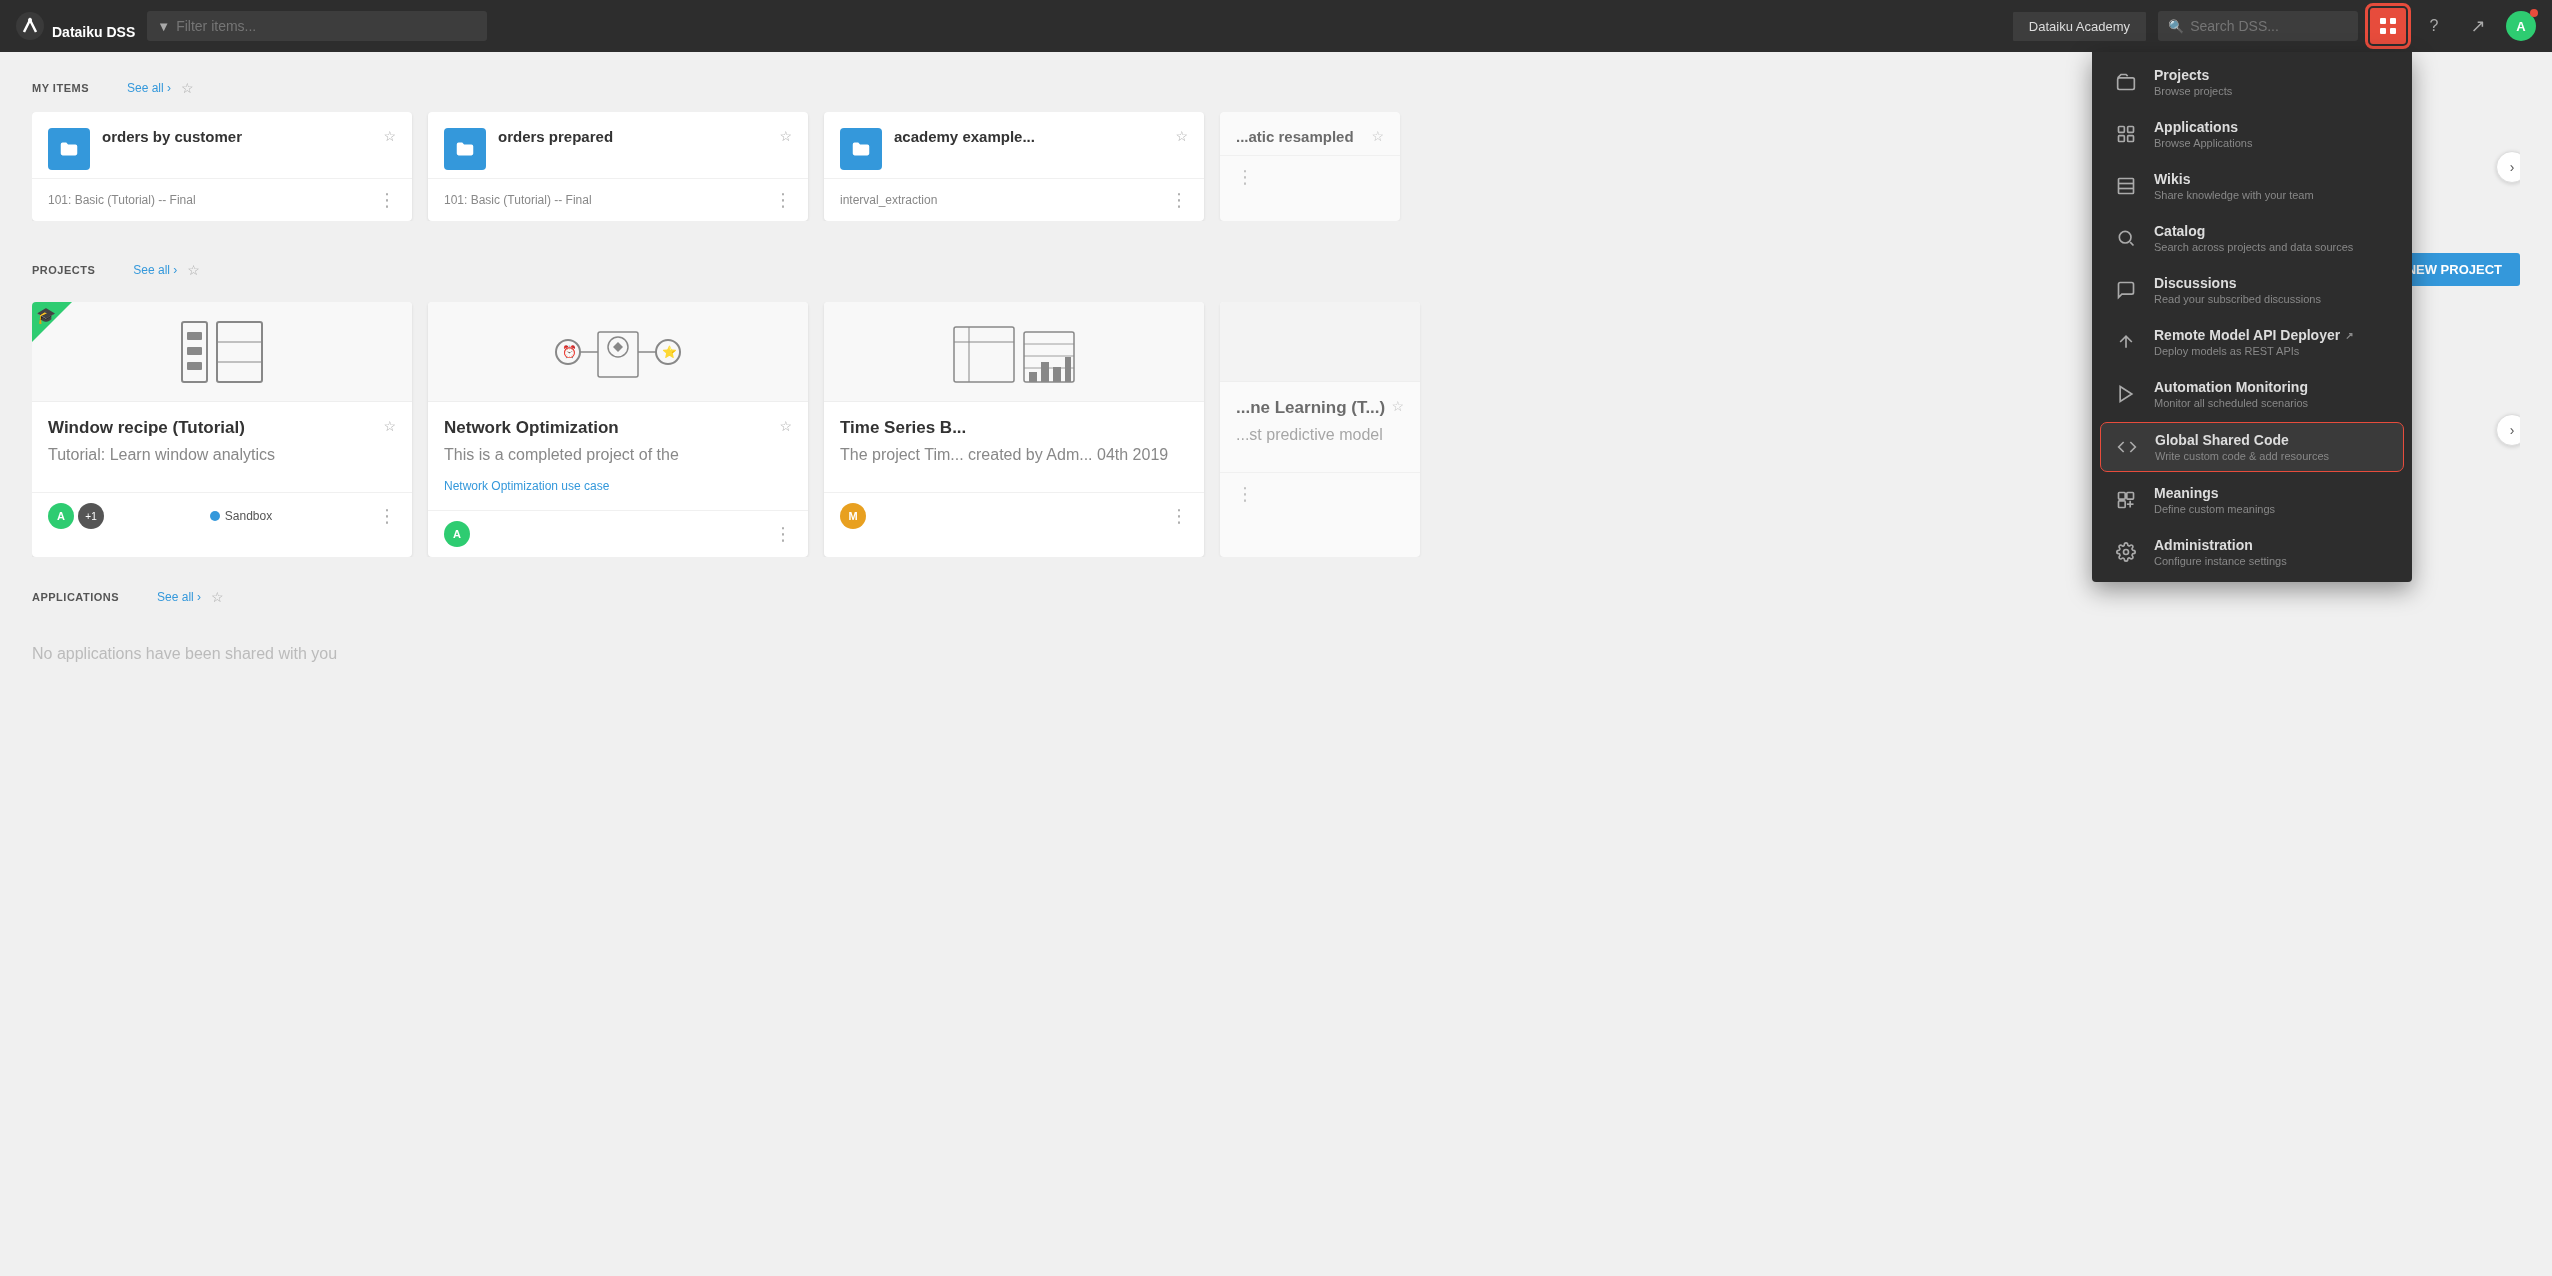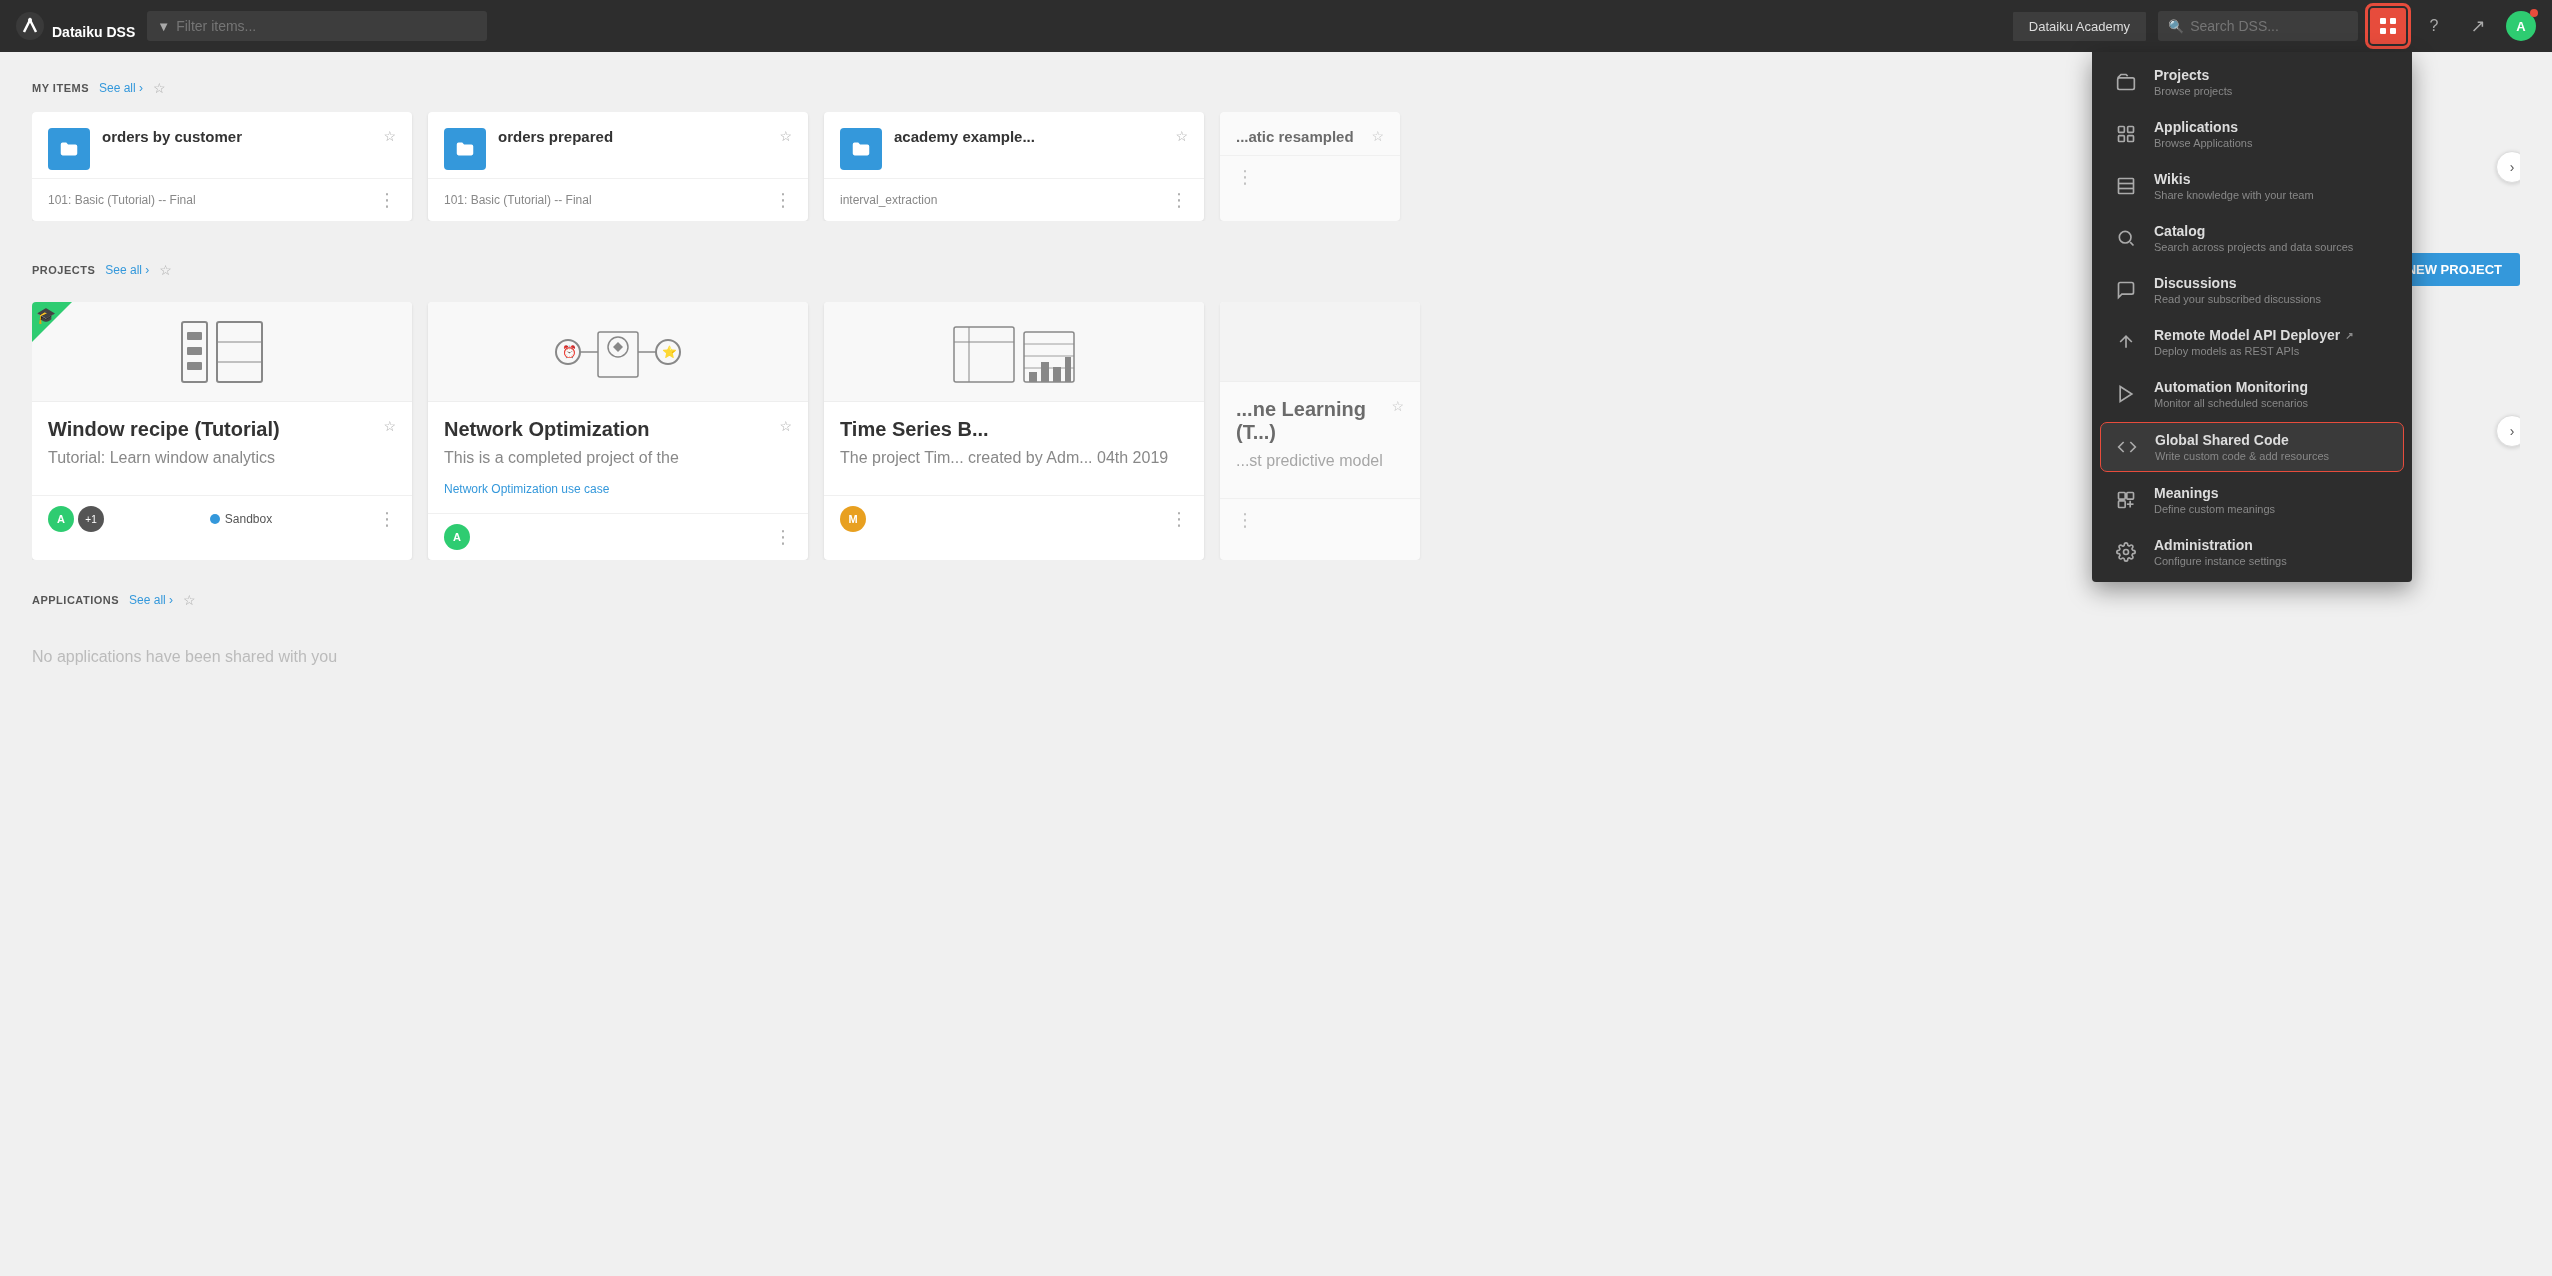--- a/index.html
+++ b/index.html
@@ -47,21 +47,21 @@
     }
     .avatar-dot {
       width: 8px; height: 8px; background: #e74c3c; border-radius: 50%;
       position: absolute; top: -2px; right: -2px;
     }
 
     
     .main { padding: 28px 32px; background: #f0f0f0; min-height: calc(100vh - 52px); }
     .section-header { display: flex; align-items: center; gap: 10px; margin-bottom: 16px; }
     .section-title { font-size: 11px; font-weight: 700; color: #555; letter-spacing: 0.5px; text-transform: uppercase; }
-    .see-all { color: #3498db; font-size: 12px; text-decoration: none; display: flex; align-items: center; gap: 3px; }
+    .see-all { color: #3498db; font-size: 12px; text-decoration: none; display: flex; align-items: center; gap: 3px; margin-left: 28px; }
     .star-icon { color: #aaa; font-size: 14px; cursor: pointer; }
 
     
     .cards-row { display: flex; gap: 16px; margin-bottom: 32px; overflow: hidden; position: relative; }
     .project-card {
       background: white; border-radius: 4px; width: 380px; min-width: 380px;
       padding: 0; box-shadow: 0 1px 3px rgba(0,0,0,0.1); overflow: hidden;
     }
     .card-top { padding: 16px 16px 8px; display: flex; align-items: flex-start; gap: 12px; }
     .folder-icon {
@@ -79,21 +79,21 @@
     .card-subtitle { font-size: 12px; color: #888; }
     .card-menu { color: #aaa; font-size: 18px; cursor: pointer; }
 
     
     .proj-card {
       background: white; border-radius: 4px; width: 380px; min-width: 380px;
       box-shadow: 0 1px 3px rgba(0,0,0,0.1); overflow: hidden; position: relative;
     }
     .proj-card-inner { padding: 16px; }
     .proj-card-header { display: flex; align-items: flex-start; justify-content: space-between; margin-bottom: 8px; }
-    .proj-title { font-size: 20px; font-weight: 600; color: #333; }
+    .proj-title { font-size: 17px; font-weight: 600; color: #333; }
     .proj-desc { font-size: 16px; color: #888; margin-bottom: 12px; }
     .proj-link { color: #3498db; font-size: 12px; text-decoration: none; }
     .proj-footer {
       padding: 10px 16px; border-top: 1px solid #f0f0f0;
       display: flex; align-items: center; justify-content: space-between;
     }
     .proj-avatars { display: flex; gap: 4px; }
     .proj-avatar {
       width: 26px; height: 26px; border-radius: 50%;
       display: flex; align-items: center; justify-content: center;

